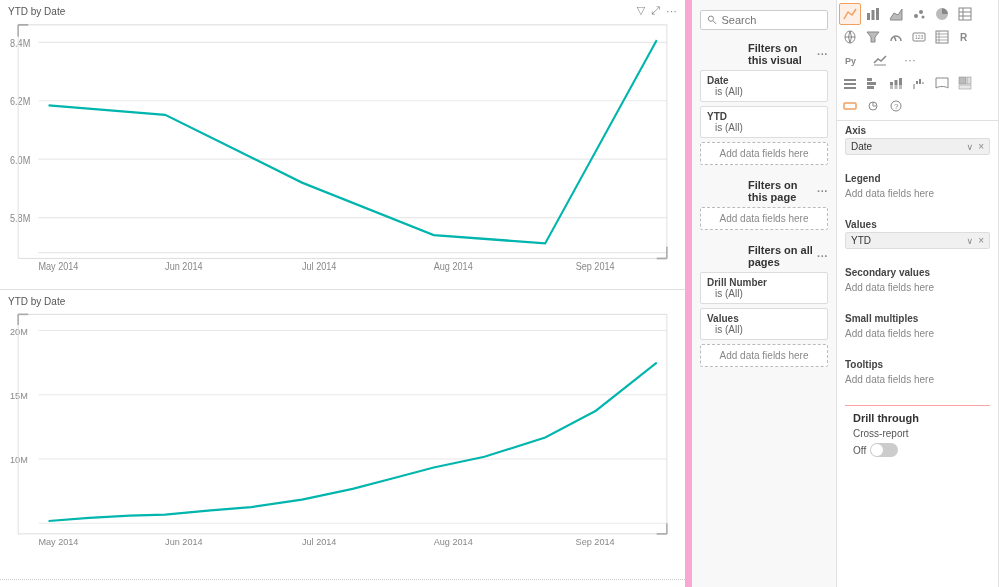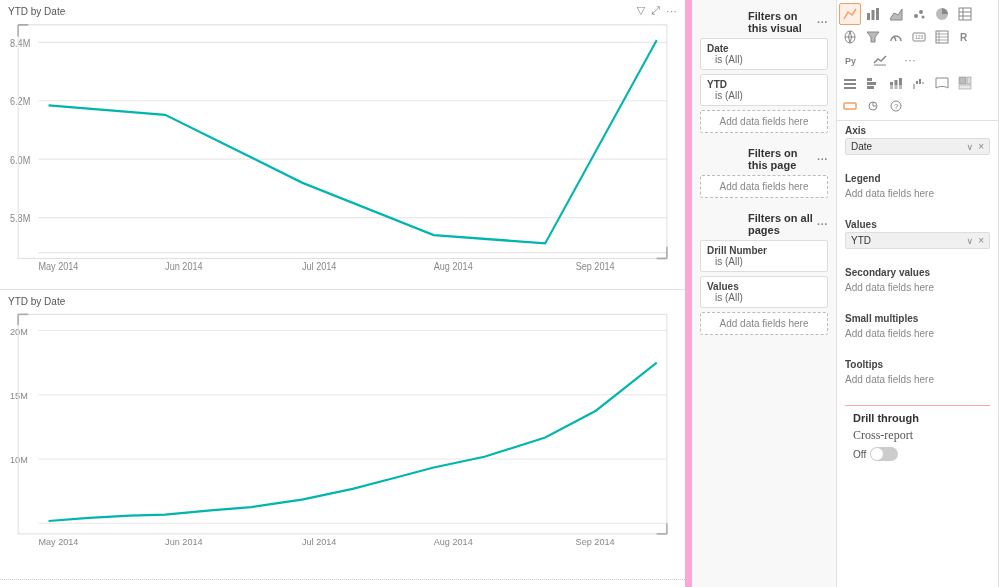--- a/index.html
+++ b/index.html
@@ -240,23 +240,22 @@
     }
 
     .cross-report-row {
       display: flex;
       align-items: center;
       justify-content: space-between;
       margin-top: 4px;
     }
 
     .cross-report-label {
-      font-size: 12px;
+      font-size: 10px;
       color: #555;
-      font-family: Liberation Serif, serif;
     }
 
     .toggle-off {
       display: flex;
       align-items: center;
       gap: 4px;
       font-size: 10px;
       color: #555;
     }
 
@@ -375,20 +374,27 @@
         <line stroke="#aaa" stroke-width="1.5" x1="650" y1="200" x2="650" y2="210"></line>
       </svg>
     </div>
   </div>
 
   <div class="bottom-dotted"></div>
 </div>
 
 <div class="filter-panel">
 
+  <div class="search-box">
+    <svg class="search-icon-svg" viewBox="0 0 16 16">
+      <circle cx="6" cy="6" r="4" stroke="#888" stroke-width="1.5" fill="none"></circle>
+      <line x1="9.5" y1="9.5" x2="14" y2="14" stroke="#888" stroke-width="1.5"></line>
+    </svg>
+    <input class="search-input" type="text" placeholder="Search" style="">
+  </div>
 
   <div class="filter-section">
     <div class="filter-section-header">
       <span>Filters on this visual</span>
       <span class="filter-section-more">···</span>
     </div>
     <div class="filter-item">
       <div class="field-name">Date</div>
       <div class="field-value">is (All)</div>
     </div>

